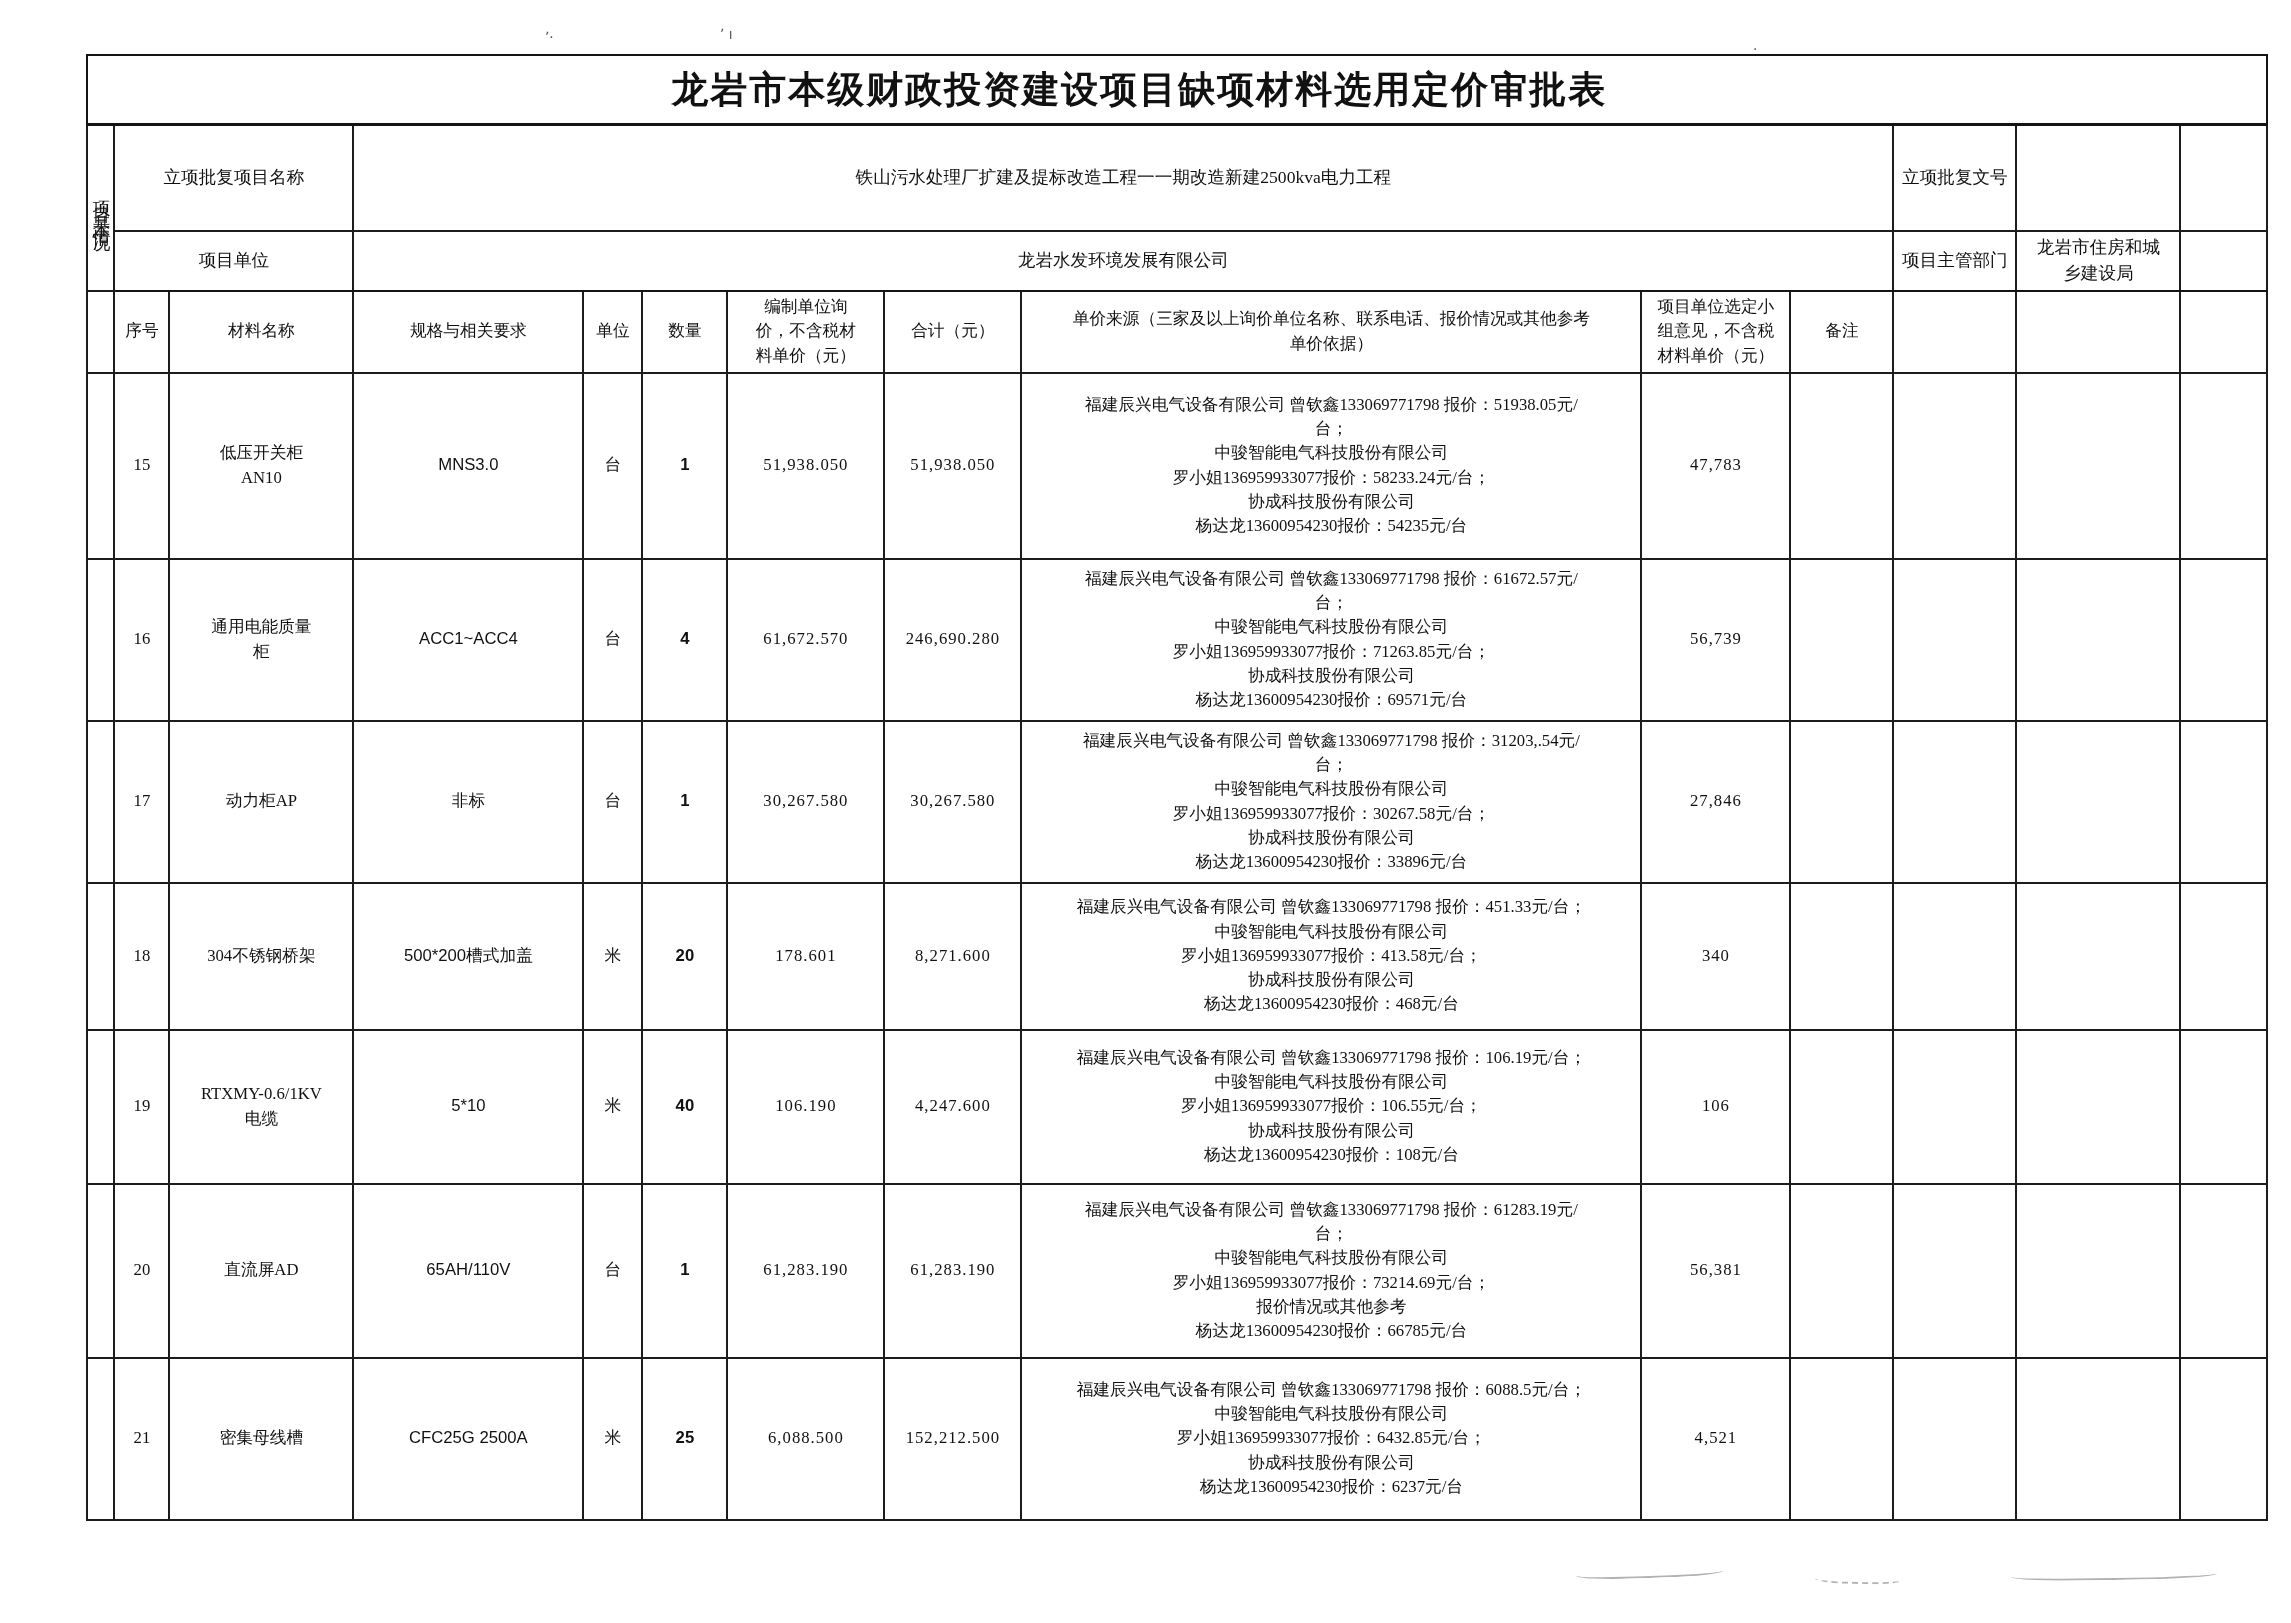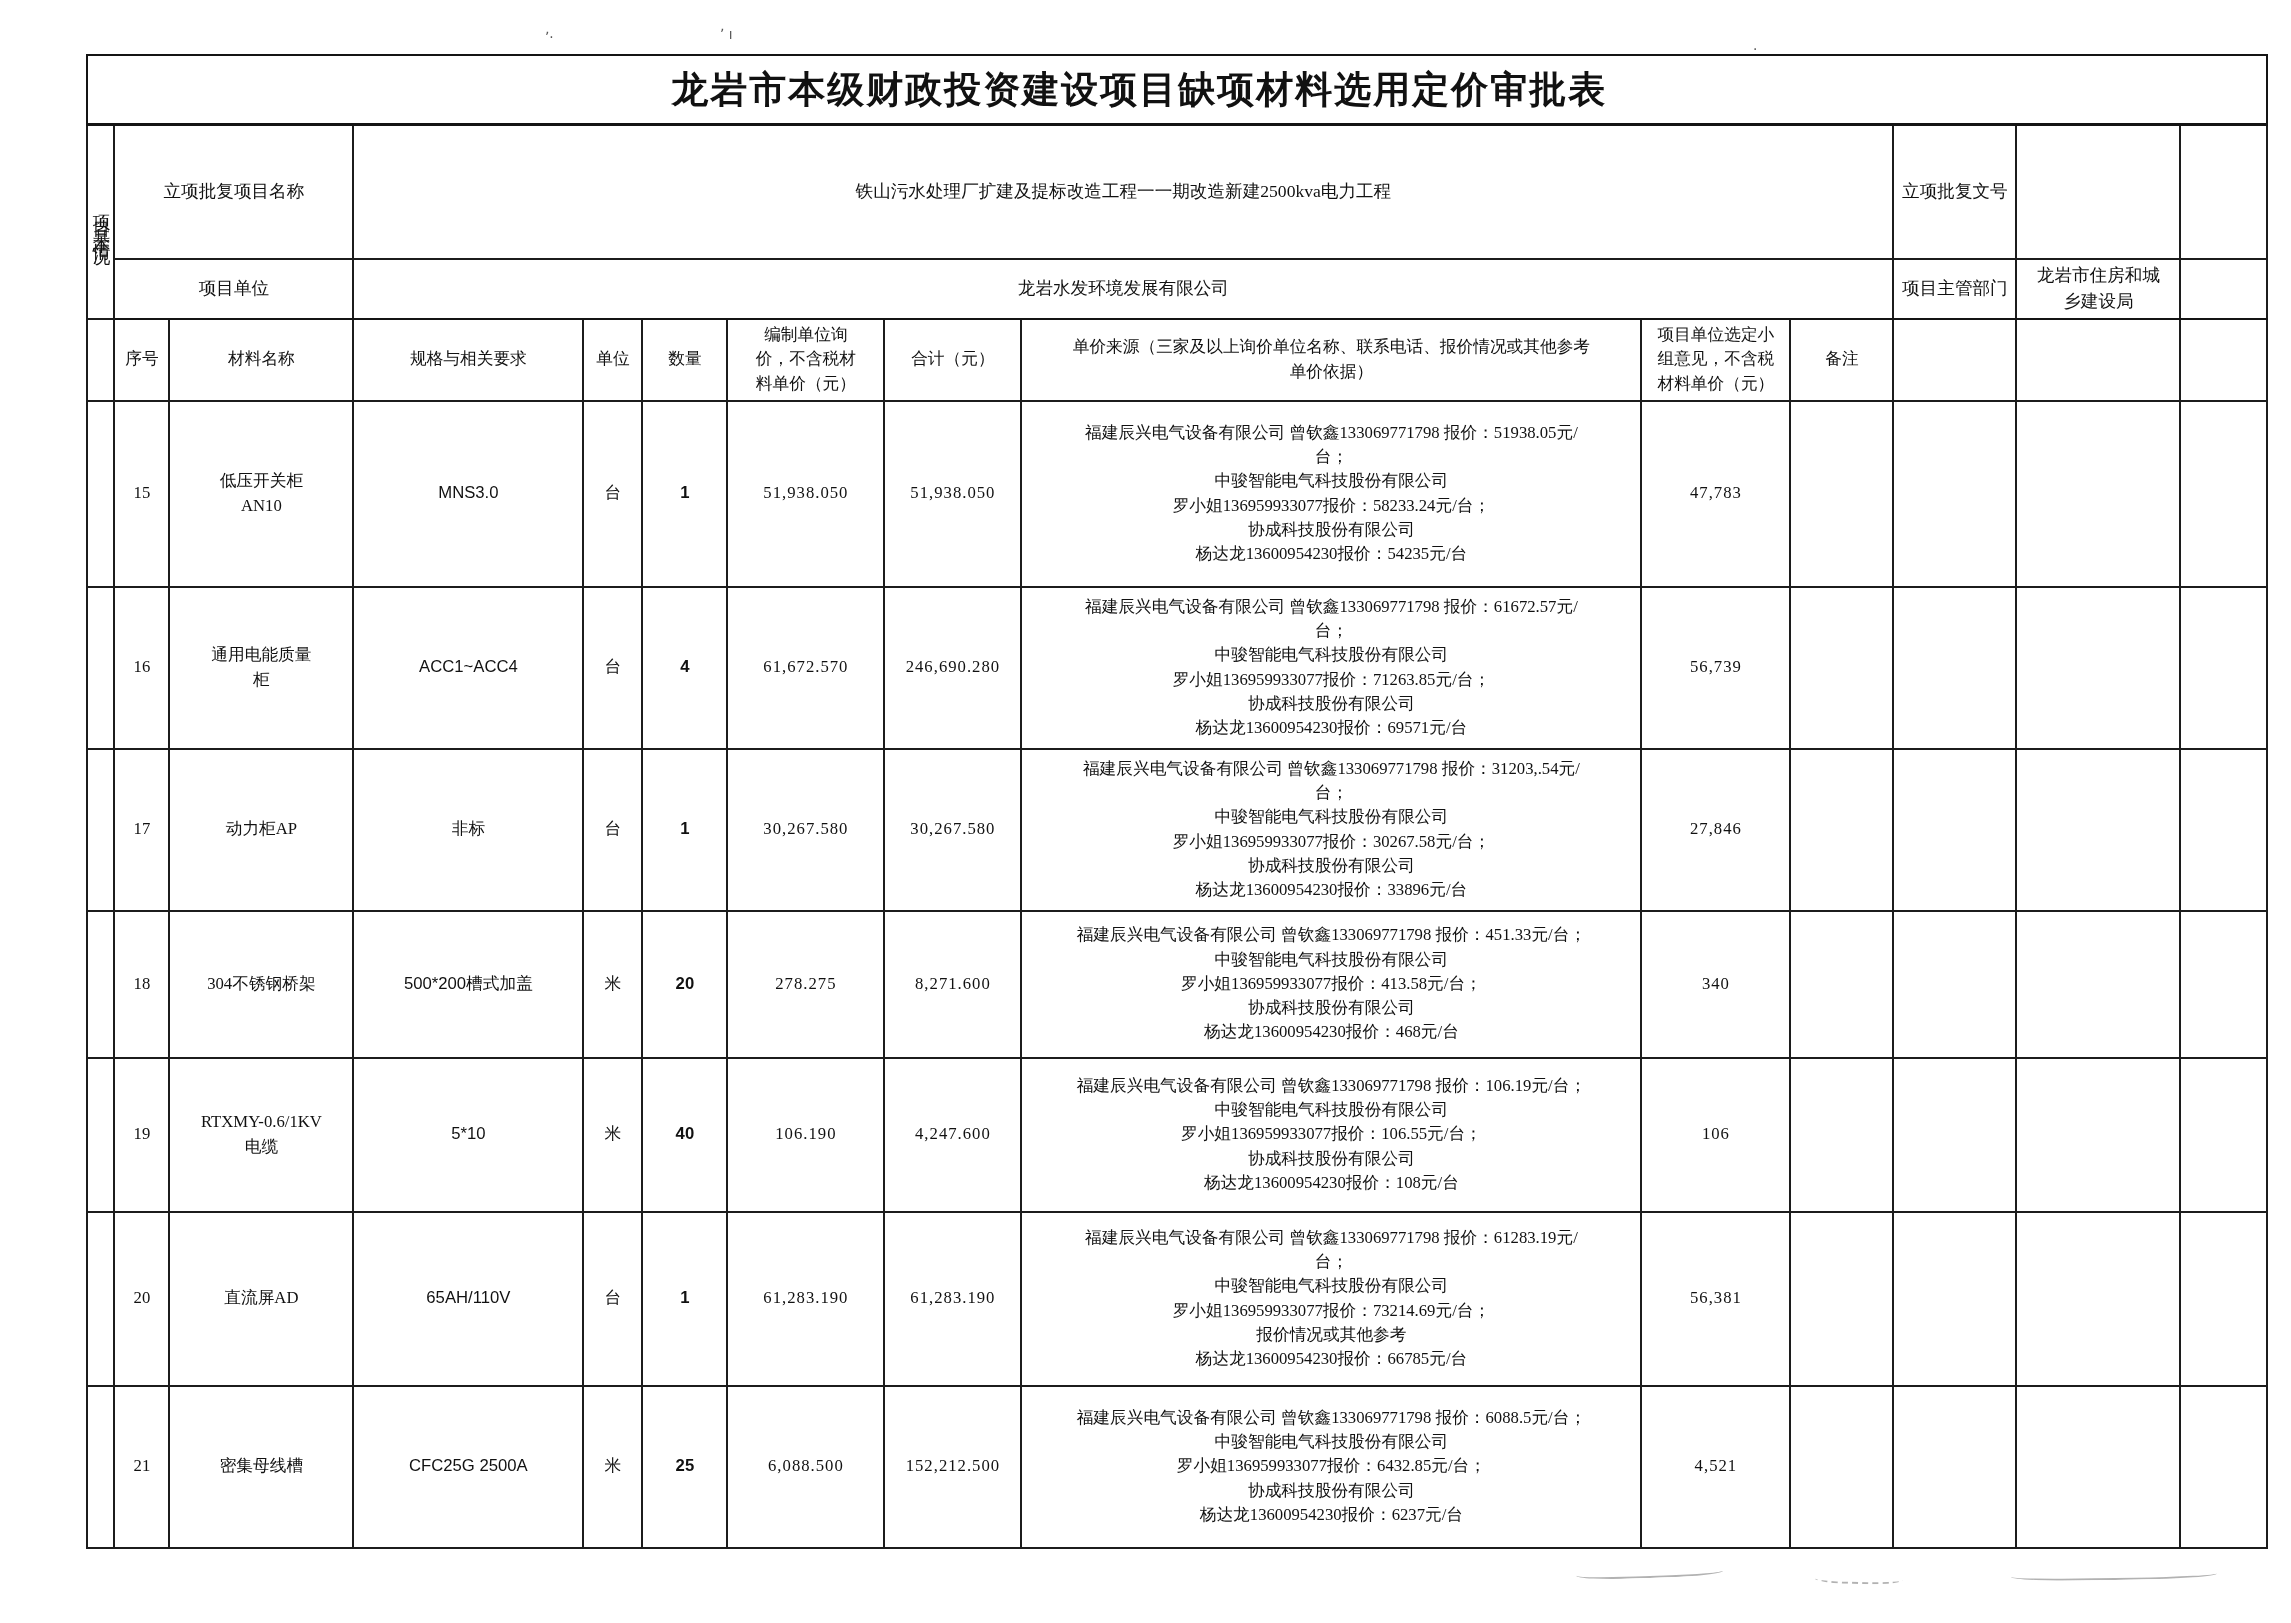--- a/index.html
+++ b/index.html
@@ -30,21 +30,21 @@
   tr.title-row td{
     border:2.9px solid #141414;
     border-bottom:3.9px solid #141414;
     height:63px;
     font-family:"Liberation Sans","DejaVu Sans",sans-serif;
     font-weight:bold;
     font-size:37px;
     letter-spacing:2px;
     padding-right:79px;
   }
-  tr.h1{height:134px;}
+  tr.h1{height:106px;}
   tr.h2{height:60px;}
   tr.h1 td,tr.h2 td{font-size:17.6px;}
   tr.h2 td{border-bottom:2.9px solid #141414;}
   td.vert{
     writing-mode:vertical-lr;
     text-orientation:upright;
     letter-spacing:6.9px;
     font-size:17.6px;
     padding:7.8px 1px;
   }
@@ -213,21 +213,21 @@
       <td></td>
     </tr>
 
     <tr class="dr r3">
       <td></td>
       <td>18</td>
       <td>304不锈钢桥架</td>
       <td class="spec">500*200槽式加盖</td>
       <td>米</td>
       <td class="qty">20</td>
-      <td class="num">278.275</td>
+      <td class="num">178.601</td>
       <td class="num">8,271.600</td>
       <td class="src">福建辰兴电气设备有限公司 曾钦鑫133069771798 报价：451.33元/台；
 中骏智能电气科技股份有限公司
 罗小姐136959933077报价：413.58元/台；
 协成科技股份有限公司
 杨达龙13600954230报价：468元/台</td>
       <td class="num">340</td>
       <td></td>
       <td></td>
       <td></td>

